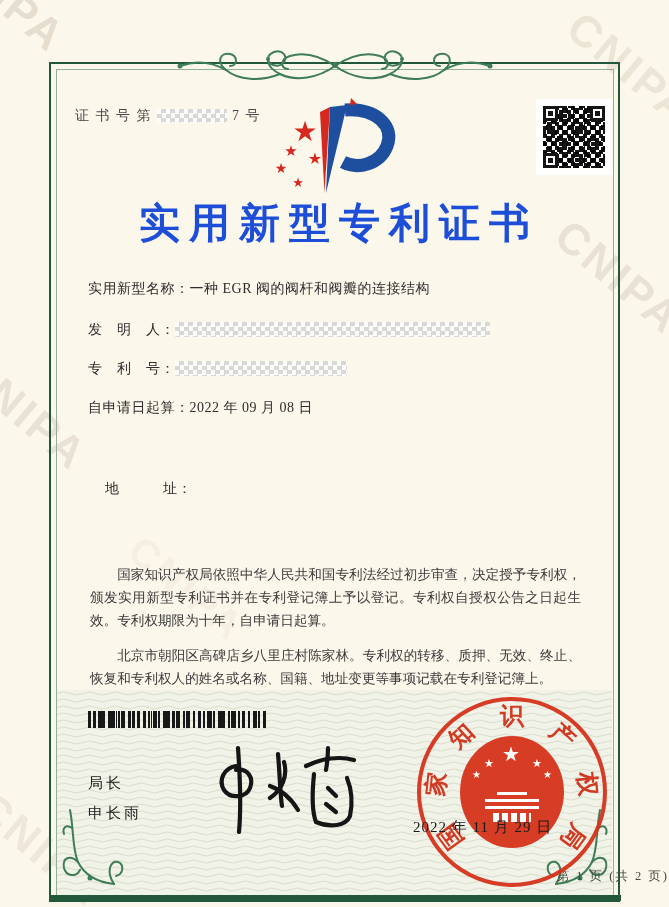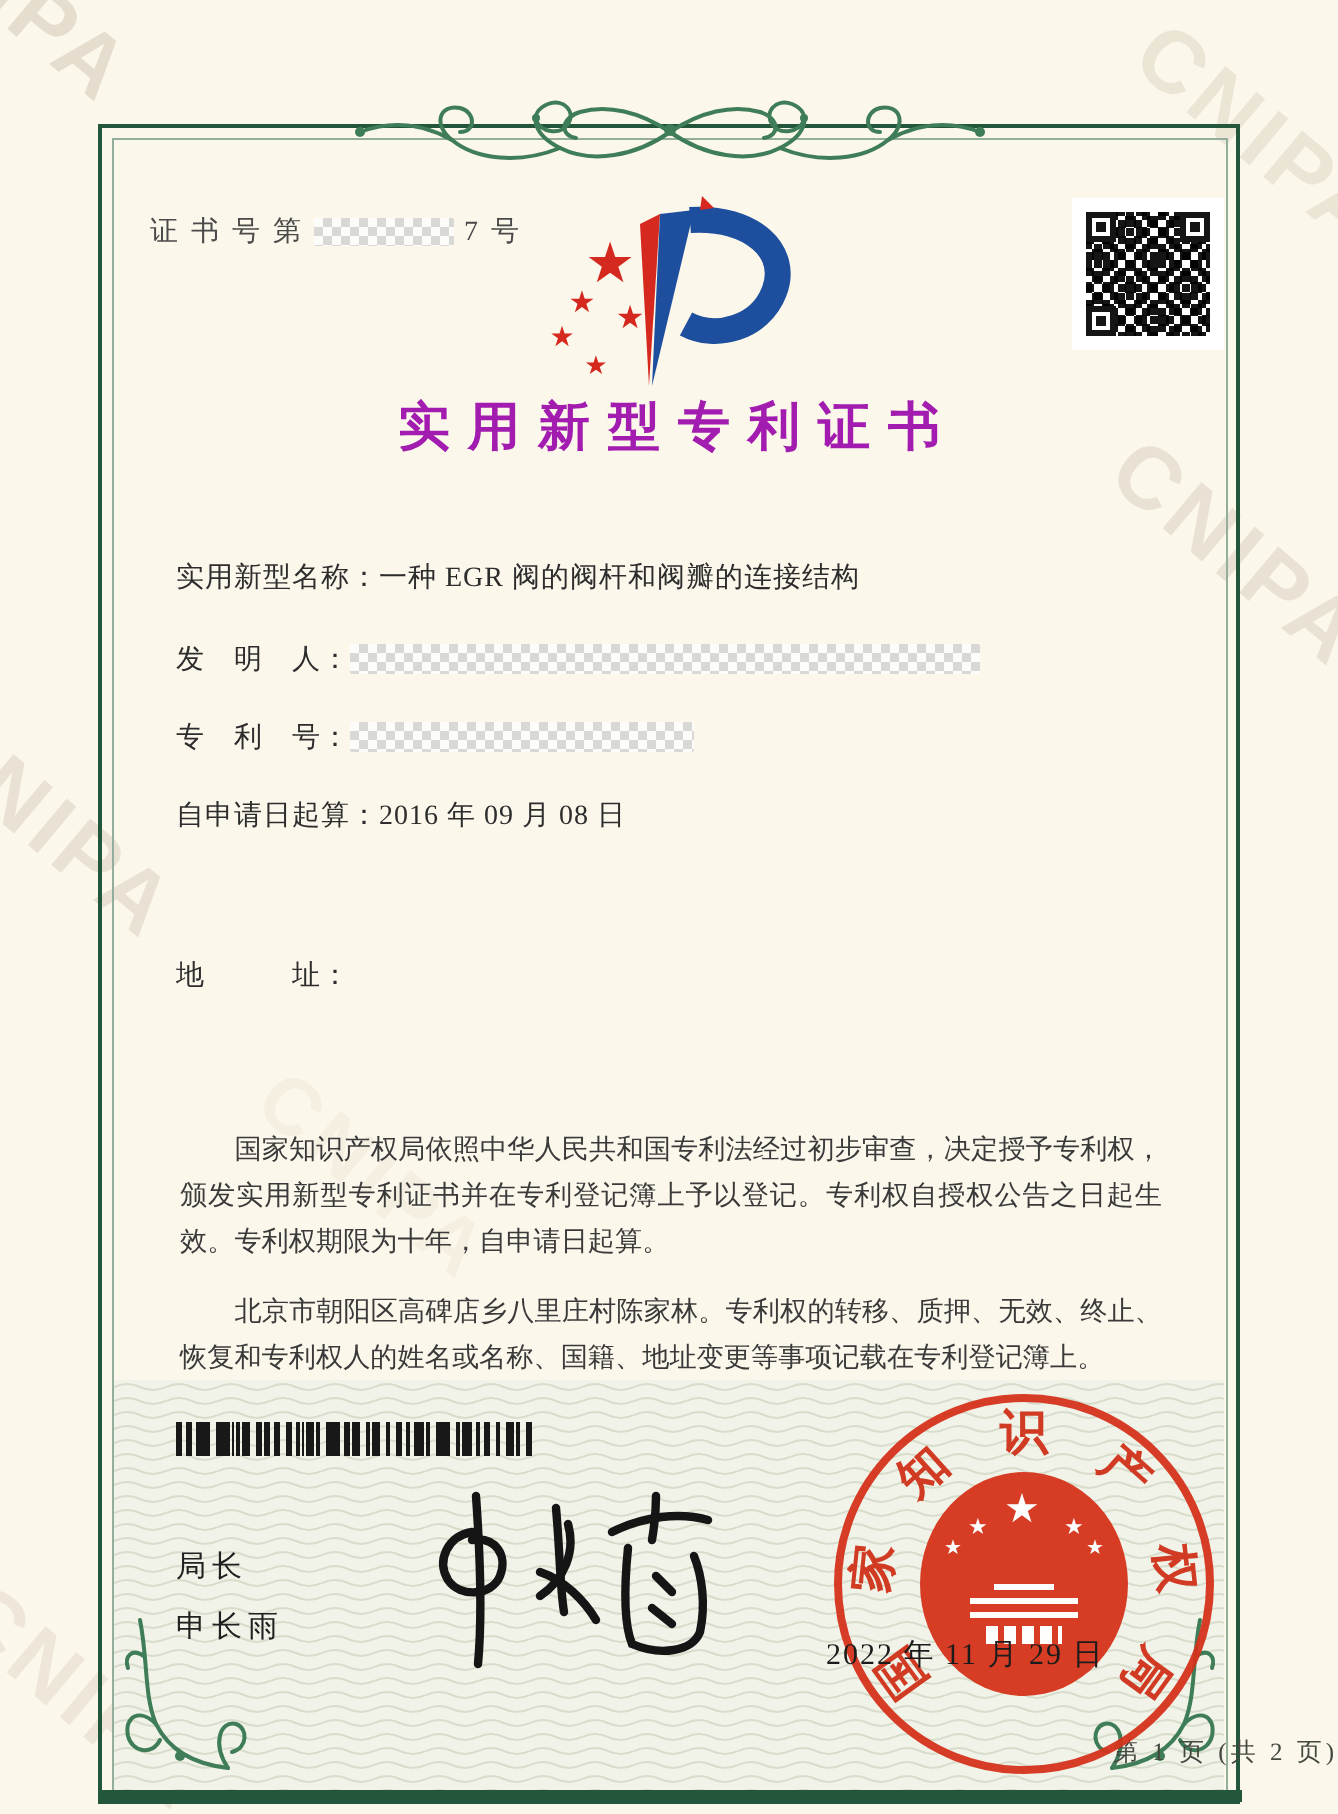--- a/index.html
+++ b/index.html
@@ -46,27 +46,27 @@
   .qr{position:absolute;left:536px;top:99px;width:76px;height:76px;background:#fff;z-index:4;}
   .qr-noise{position:absolute;inset:7px;
             background:repeating-conic-gradient(#151515 0% 25%,#fff 0% 50%) 0 0/8px 8px,
                        repeating-conic-gradient(#151515 0% 25%,transparent 0% 50%) 3px 2px/11px 11px;
             background-blend-mode:multiply;}
   .qr .f{position:absolute;width:15px;height:15px;border:3px solid #151515;background:#fff;box-sizing:border-box;}
   .qr .f::after{content:"";position:absolute;inset:2px;background:#151515;}
   .qr .ftl{left:7px;top:7px;} .qr .ftr{right:7px;top:7px;} .qr .fbl{left:7px;bottom:7px;}
 
   .title{position:absolute;left:0;right:0;top:196px;z-index:4;text-align:center;
-         font-size:26px;font-weight:700;letter-spacing:9px;text-indent:9px;color:#a21caf;}
+         font-size:41px;font-weight:700;letter-spacing:9px;text-indent:9px;color:#1d4ed8;}
 
   
   .row{position:absolute;left:88px;z-index:4;font-size:14px;letter-spacing:.5px;color:#2d2d2d;}
   .r-name{top:280px;} .r-inv{top:321px;} .r-pno{top:360px;} .r-fdate{top:399px;}
   .r-ptee{top:439px;} .r-addr{top:478px;display:flex;line-height:21px;}
-  .r-addr .lbl{white-space:pre;}
+  .r-addr .lbl{white-space:pre;margin-left:17px;}
   .r-addr .val{width:380px;}
   .r-grant{top:524px;width:520px;}
   .r-grant .second{position:absolute;left:250px;top:0;}
 
   
   .paras{position:absolute;left:78px;top:551px;width:515px;z-index:4;
          font-size:13.6px;line-height:23px;text-align:justify;color:#3a3a3a;}
   .paras p{margin:12px;text-indent:2em;}
 
   
@@ -208,21 +208,21 @@
 
   <div class="row r-inv">
     <span>发　明　人：</span><span class="redact" style="width:315px;height:15px;"></span>
   </div>
 
   <div class="row r-pno">
     <span>专　利　号：</span><span class="redact" style="width:172px;height:15px;"></span>
   </div>
 
   <div class="row r-fdate">
-    <span>自申请日起算：</span><span>2016 年 09 月 08 日</span>
+    <span>自申请日起算：</span><span>2022 年 09 月 08 日</span>
   </div>
 
 
   <div class="row r-addr">
     <span class="lbl">地　　　址：</span>
   </div>
 
 
   <div class="paras">
     <p>国家知识产权局依照中华人民共和国专利法经过初步审查，决定授予专利权，颁发实用新型专利证书并在专利登记簿上予以登记。专利权自授权公告之日起生效。专利权期限为十年，自申请日起算。</p>

